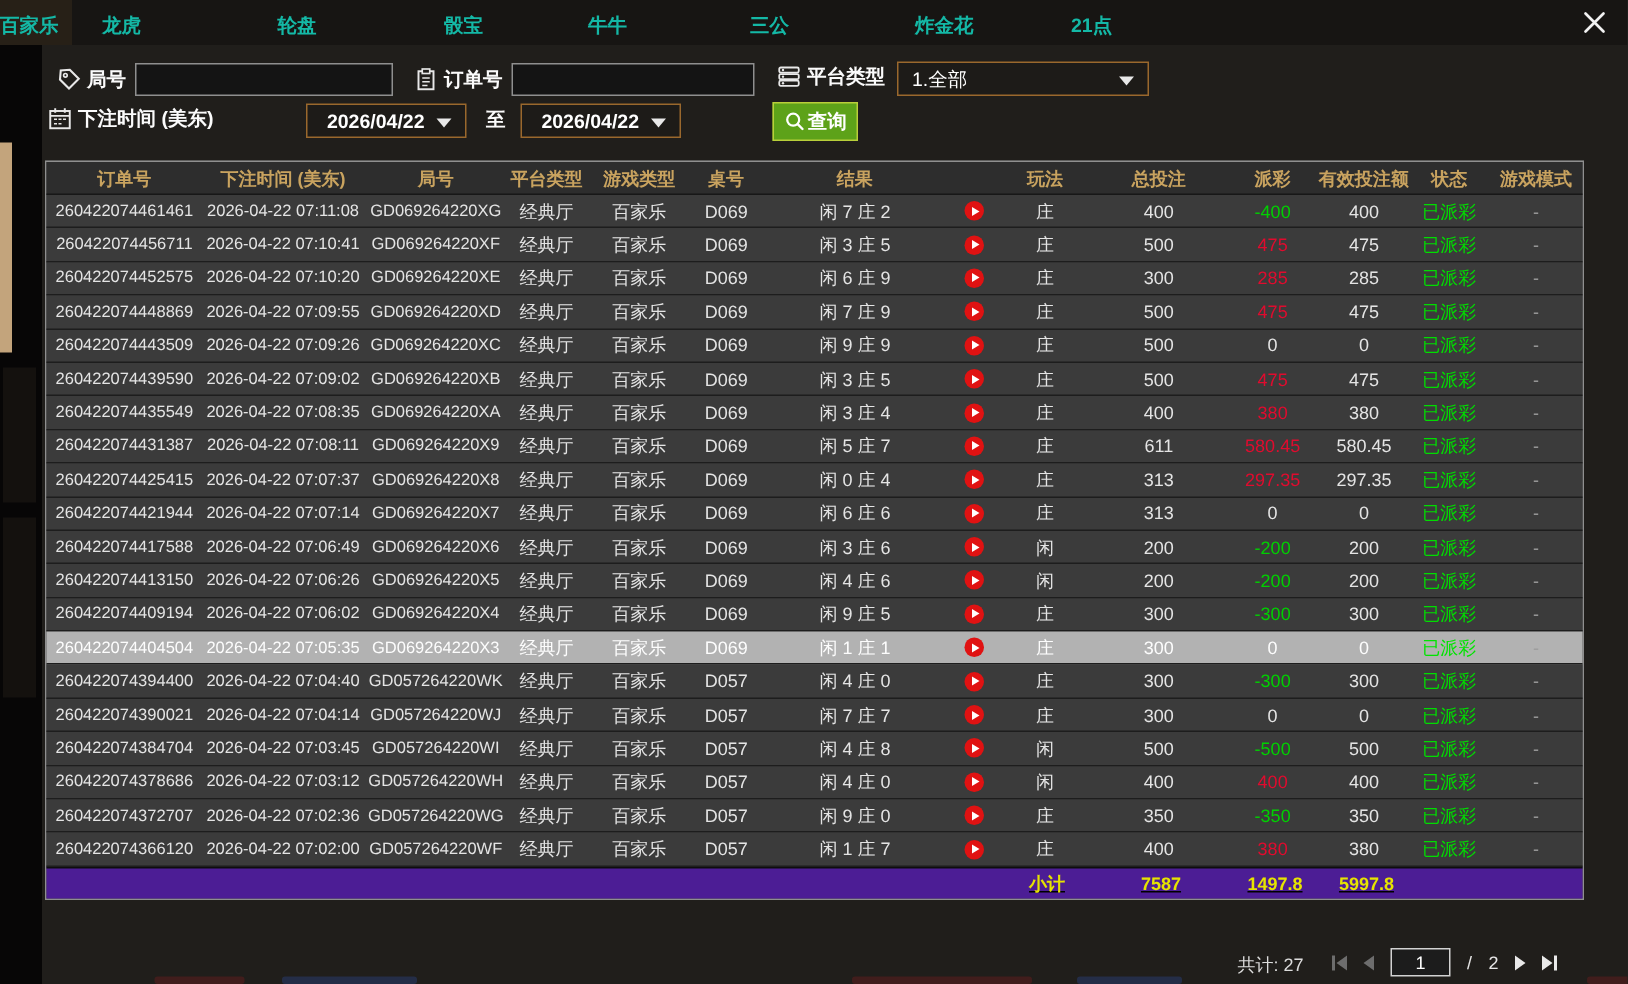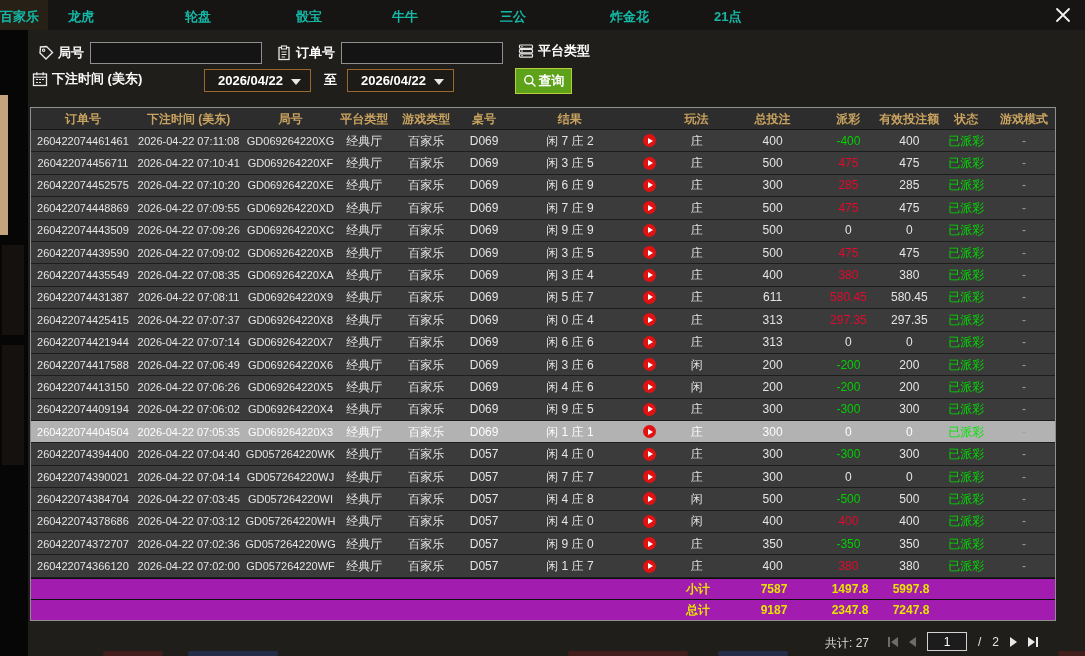--- a/index.html
+++ b/index.html
@@ -51,21 +51,21 @@
   .c-order{width:104px; font-size:11px;} .c-time{width:108px; font-size:11px;}
   .c-round{width:96px; font-size:11px;} .c-platform{width:52px;} .c-game{width:72px;}
   .c-table{width:44px;} .c-result{width:128px;} .c-picon{width:32px; display:flex; justify-content:center; align-items:center;}
   .c-play{width:62px;} .c-total{width:90px;} .c-payout{width:62px;}
   .c-valid{width:60px;} .c-status{width:54px;} .c-mode{width:62px;}
   .payout.win{color:#e00b2e;} .payout.loss{color:#00d000;} .payout.zero{color:#e4e4e4;}
   .status{color:#00dd00 !important;} .mode{color:#9c9c9c !important;}
   .trow.selected .status{color:#00e400 !important;}
   .play-dot { width:13px; height:13px; border-radius:50%; background:#e01212; display:flex; align-items:center; justify-content:center; }
   .play-dot i { display:block; width:0; height:0; border-top:3px solid transparent; border-bottom:3px solid transparent; border-left:5px solid #fff; margin-left:1px; }
-  .srow { display:flex; height:21px; align-items:flex-start; background:#a21caf; border-top:1px solid #0e0e0e; }
+  .srow { display:flex; height:21px; align-items:flex-start; background:#4c1d95; border-top:1px solid #0e0e0e;text-decoration:underline; }
   .srow .cell { color:#e6e400; font-weight:bold; }
   .s-spacer { width:636px; }
 
   
   .footer { position:absolute; left:0; top:596px; width:1057px; height:30px; font-size:12px; color:#dcdcdc; }
   .foot-pagesize { position:absolute; left:650px; top:9px;margin-top:23px; }
   .foot-count { position:absolute; left:797px; top:9px; }
   .pager { position:absolute; left:860px; top:6px; display:flex; align-items:center; gap:11px; }
   .tri-l { width:0; height:0; border-top:5px solid transparent; border-bottom:5px solid transparent; border-right:7px solid #e9e9e9; }
   .tri-r { width:0; height:0; border-top:5px solid transparent; border-bottom:5px solid transparent; border-left:7px solid #e9e9e9; }
@@ -134,20 +134,24 @@
           <rect x="1.5" y="2" width="13" height="3.4" rx="1" fill="none" stroke="#e8e8e8" stroke-width="1.2"></rect>
           <rect x="1.5" y="6.4" width="13" height="3.4" rx="1" fill="none" stroke="#e8e8e8" stroke-width="1.2"></rect>
           <rect x="1.5" y="10.8" width="13" height="3.4" rx="1" fill="none" stroke="#e8e8e8" stroke-width="1.2"></rect>
           <circle cx="4" cy="3.7" r="0.8" fill="#e8e8e8"></circle>
           <circle cx="4" cy="8.1" r="0.8" fill="#e8e8e8"></circle>
           <circle cx="4" cy="12.5" r="0.8" fill="#e8e8e8"></circle>
         </svg>
     </span>
     <span class="f-label">平台类型</span>
   </div>
+  <div class="dropdown" style="left:570px; top:11px; width:168px;">
+    <span class="dd-text">1.全部</span>
+    <span class="dd-arrow"></span>
+  </div>
 
   <div class="f-item" style="left:4px; top:40px;">
     <span class="f-icon">
       <svg viewBox="0 0 16 16">
           <rect x="1.5" y="3" width="13" height="11.5" fill="none" stroke="#e8e8e8" stroke-width="1.3"></rect>
           <path d="M1.5 6.2 h13" stroke="#e8e8e8" stroke-width="1.1"></path>
           <path d="M4.8 1.2 v3 M11.2 1.2 v3" stroke="#e8e8e8" stroke-width="1.3"></path>
           <path d="M4 8.5 h2 M7 8.5 h2 M10 8.5 h2 M4 11.5 h2 M7 11.5 h2" stroke="#e8e8e8" stroke-width="1"></path>
         </svg>
     </span>
@@ -592,27 +596,20 @@
     <span class="cell c-mode mode">-</span>
   </div>
       </div>
 
     <div class="srow">
       <span class="cell s-spacer"></span>
       <span class="cell c-play">小计</span>
       <span class="cell c-total">7587</span>
       <span class="cell c-payout">1497.8</span>
       <span class="cell c-valid">5997.8</span>
-    </div>
-    <div class="srow">
-      <span class="cell s-spacer"></span>
-      <span class="cell c-play">总计</span>
-      <span class="cell c-total">9187</span>
-      <span class="cell c-payout">2347.8</span>
-      <span class="cell c-valid">7247.8</span>
     </div>
   </div>
 
   <div class="footer">
     <span class="foot-pagesize">每页显示: 20</span>
     <span class="foot-count">共计: 27</span>
     <div class="pager">
       <span class="pg dim">
           <span class="pbar"></span>
           <span class="tri-l"></span>

